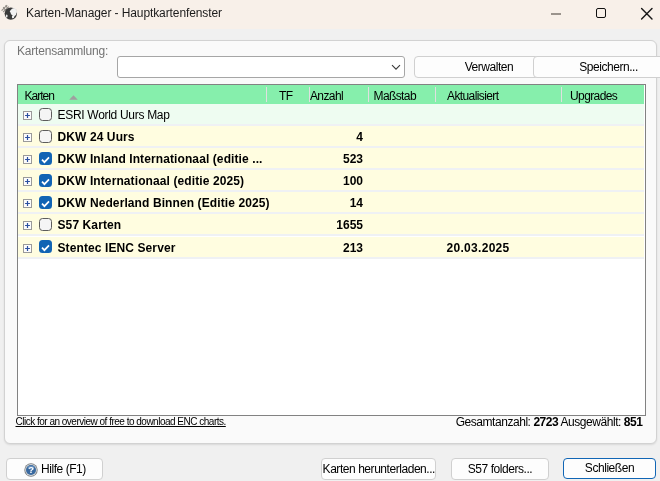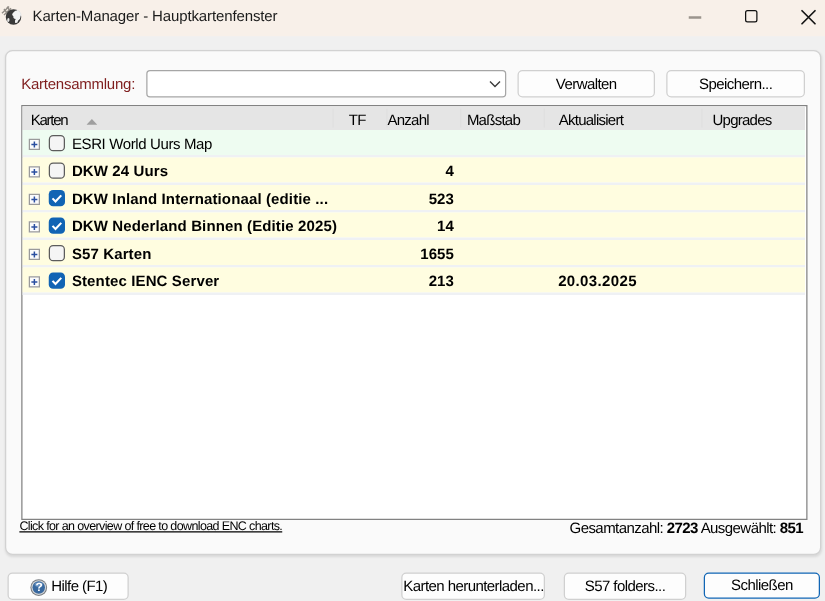--- a/index.html
+++ b/index.html
@@ -2,27 +2,27 @@
 <html><head>
 <meta charset="utf-8">
 <style>
   html,body{margin:0;padding:0;}
   body{width:660px;height:481px;overflow:hidden;font-family:"Liberation Sans",sans-serif;}
   .win{position:absolute;left:0;top:0;width:660px;height:481px;background:#f0f0f0;}
   .titlebar{position:absolute;left:0;top:0;width:660px;height:29px;background:#f8f0e9;}
   .title{position:absolute;left:26px;top:5.5px;font-size:12px;color:#1b1b1b;white-space:nowrap;letter-spacing:-0.1px;}
   .mindash{position:absolute;left:551px;top:13px;width:10px;height:1.5px;background:#9b948d;}
   .panel{position:absolute;left:4px;top:40px;width:651px;height:402px;background:#fafafa;border:1px solid #d2d2d2;border-radius:6px;box-shadow:0 1px 2px rgba(0,0,0,0.10);}
-  .lbl{position:absolute;left:17px;top:60px;font-size:12px;color:#7f1d1d;letter-spacing:-0.2px;}
+  .lbl{position:absolute;left:17px;top:44px;font-size:12px;color:#737373;letter-spacing:-0.2px;}
   .combo{position:absolute;left:117px;top:56px;width:286px;height:20px;background:#fff;border:1px solid #a6a6a6;border-radius:3px;}
-  .btn{position:absolute;height:20px;background:#fdfdfd;border:1px solid #d0d0d0;border-radius:4px;font-size:12px;color:#000;text-align:center;line-height:20px;letter-spacing:-0.45px;}
+  .btn{position:absolute;height:20px;background:#fdfdfd;border:1px solid #d0d0d0;border-radius:4px;font-size:12px;color:#000;text-align:center;line-height:20px;letter-spacing:-0.45px;padding-left:20px;}
   .btn-verw{left:414px;top:56px;width:108px;}
   .btn-spei{left:533px;top:56px;width:109px;}
   .table{position:absolute;left:17px;top:84px;width:627px;height:330px;background:#fff;border:1px solid #828282;}
-  .thead{position:absolute;left:0;top:0;width:626px;height:19px;background:#e5e5e5;font-size:12px;color:#000;}
+  .thead{position:absolute;left:0;top:0;width:626px;height:19px;background:#86efac;font-size:12px;color:#000;}
   .sep{position:absolute;top:2px;width:1px;height:15px;background:#e0e0e0;}
   .htxt{position:absolute;top:3.5px;font-size:12px;color:#000;white-space:nowrap;letter-spacing:-0.6px;}
   .rows{position:absolute;left:0;top:19px;width:626px;}
   .row{position:relative;width:626px;height:22.1px;}
   .band{position:absolute;left:0;top:0;width:626px;height:20px;}
   .band.g{background:#eefcf1;}
   .band.y{background:#fffde0;}
   .gap{position:absolute;left:0;top:20px;width:626px;height:2px;background:#eff1f4;}
   .plus{position:absolute;left:4.5px;top:7px;width:9px;height:9px;box-sizing:border-box;background:#fcfcfc;border:1px solid #9a9a9a;}
   .plus svg{position:absolute;left:0;top:0;}
@@ -133,20 +133,34 @@
           <div class="band y"></div>
           <div class="gap"></div>
         <div class="plus">
             <svg width="7" height="7" viewBox="0 0 7 7">
               <path d="M3.5 1.1 V5.9 M1.1 3.5 H5.9" stroke="#2b4fa0" stroke-width="1.2"></path>
             </svg>
           </div>
         <div class="cb on"><svg width="13" height="13" viewBox="0 0 13 13">
               <path d="M3 6.7 L5.4 9.2 L10 4.3" fill="none" stroke="#fff" stroke-width="1.7"></path>
             </svg></div>
+        <div class="rtxt">DKW Internationaal (editie 2025)</div>
+          <div class="num">100</div>
+      </div>
+      <div class="row">
+          <div class="band y"></div>
+          <div class="gap"></div>
+        <div class="plus">
+            <svg width="7" height="7" viewBox="0 0 7 7">
+              <path d="M3.5 1.1 V5.9 M1.1 3.5 H5.9" stroke="#2b4fa0" stroke-width="1.2"></path>
+            </svg>
+          </div>
+        <div class="cb on"><svg width="13" height="13" viewBox="0 0 13 13">
+              <path d="M3 6.7 L5.4 9.2 L10 4.3" fill="none" stroke="#fff" stroke-width="1.7"></path>
+            </svg></div>
         <div class="rtxt">DKW Nederland Binnen (Editie 2025)</div>
           <div class="num">14</div>
       </div>
       <div class="row">
           <div class="band y"></div>
           <div class="gap"></div>
         <div class="plus">
             <svg width="7" height="7" viewBox="0 0 7 7">
               <path d="M3.5 1.1 V5.9 M1.1 3.5 H5.9" stroke="#2b4fa0" stroke-width="1.2"></path>
             </svg>

